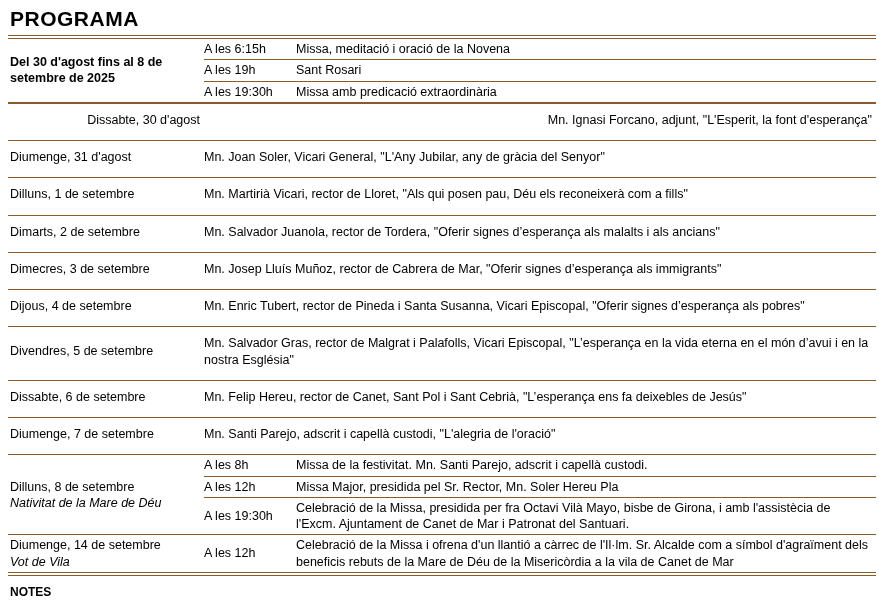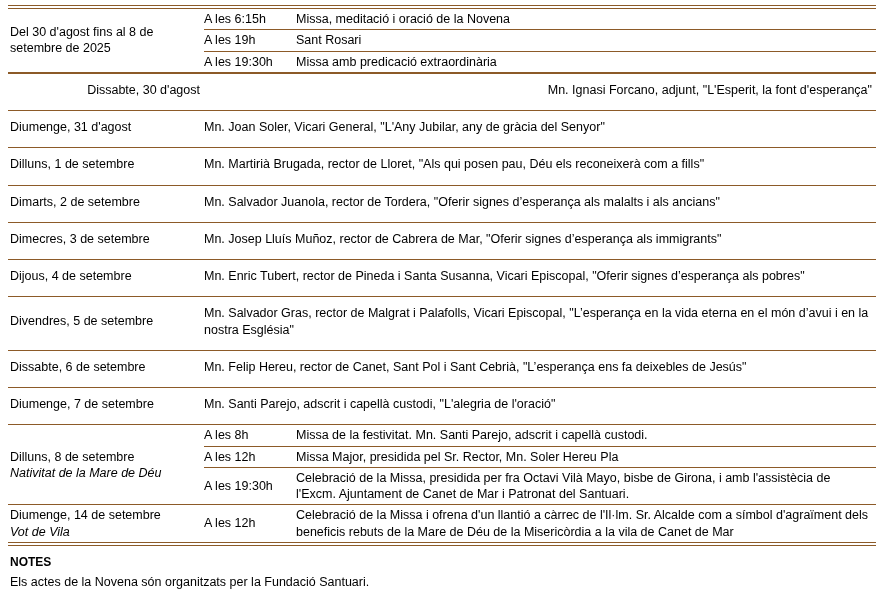--- a/index.html
+++ b/index.html
@@ -16,37 +16,38 @@
     margin: 2px 0 5px 2px; line-height: 1.1;
   }
   .dbl-rule { height: 2px; border-top: 1px solid var(--rule); border-bottom: 1px solid var(--rule); }
 
   table.program { width: 100%; border-collapse: collapse; table-layout: fixed; }
   col.c-date { width: 196px; }
   col.c-time { width: 92px; }
 
   td { vertical-align: middle; line-height: 1.3; padding: 8px 4px 12px 0; }
   td.date { padding-left: 2px; }
-  .bold { font-weight: normal; }
+  .bold { font-weight: bold; }
   .italic { font-style: italic; }
 
   tr.sub td { padding-top: 2px; padding-bottom: 2px; }
   tr.major td { border-top: 1px solid var(--rule); }
   tr.thick td { border-top: 2px solid var(--rule); text-align: right; }
   tr.subsep td { border-top: 1px solid var(--rule); margin-top: 20px; }
 
   .notes { margin-top: 9px; padding-left: 2px; }
   .notes-heading { font-weight: bold; font-size: 12px; margin: 0 0 4px 0; }
   .note-line { line-height: 1.55; }
 </style>
 </head>
 <body>
 
 <div class="page">
 
+  <div class="title">PROGRAMA</div>
   <div class="dbl-rule"></div>
 
   <table class="program">
     <colgroup>
         <col class="c-date">
         <col class="c-time">
         <col>
       </colgroup>
 
     <tbody>
@@ -67,21 +68,21 @@
     <tr class="major thick">
       <td class="date">Dissabte, 30 d'agost</td>
       <td colspan="2">Mn. Ignasi Forcano, adjunt, "L'Esperit, la font d'esperança"</td>
     </tr>
     <tr class="major">
       <td class="date">Diumenge, 31 d'agost</td>
       <td colspan="2">Mn. Joan Soler, Vicari General, "L'Any Jubilar, any de gràcia del Senyor"</td>
     </tr>
     <tr class="major">
       <td class="date">Dilluns, 1 de setembre</td>
-      <td colspan="2">Mn. Martirià Brugada, rector de Lloret, "Als qui posen pau, Déu els reconeixerà com a fills"</td>
+      <td colspan="2">Mn. Martirià Vicari, rector de Lloret, "Als qui posen pau, Déu els reconeixerà com a fills"</td>
     </tr>
     <tr class="major">
       <td class="date">Dimarts, 2 de setembre</td>
       <td colspan="2">Mn. Salvador Juanola, rector de Tordera, "Oferir signes d’esperança als malalts i als ancians"</td>
     </tr>
     <tr class="major">
       <td class="date">Dimecres, 3 de setembre</td>
       <td colspan="2">Mn. Josep Lluís Muñoz, rector de Cabrera de Mar, "Oferir signes d’esperança als immigrants"</td>
     </tr>
     <tr class="major">

